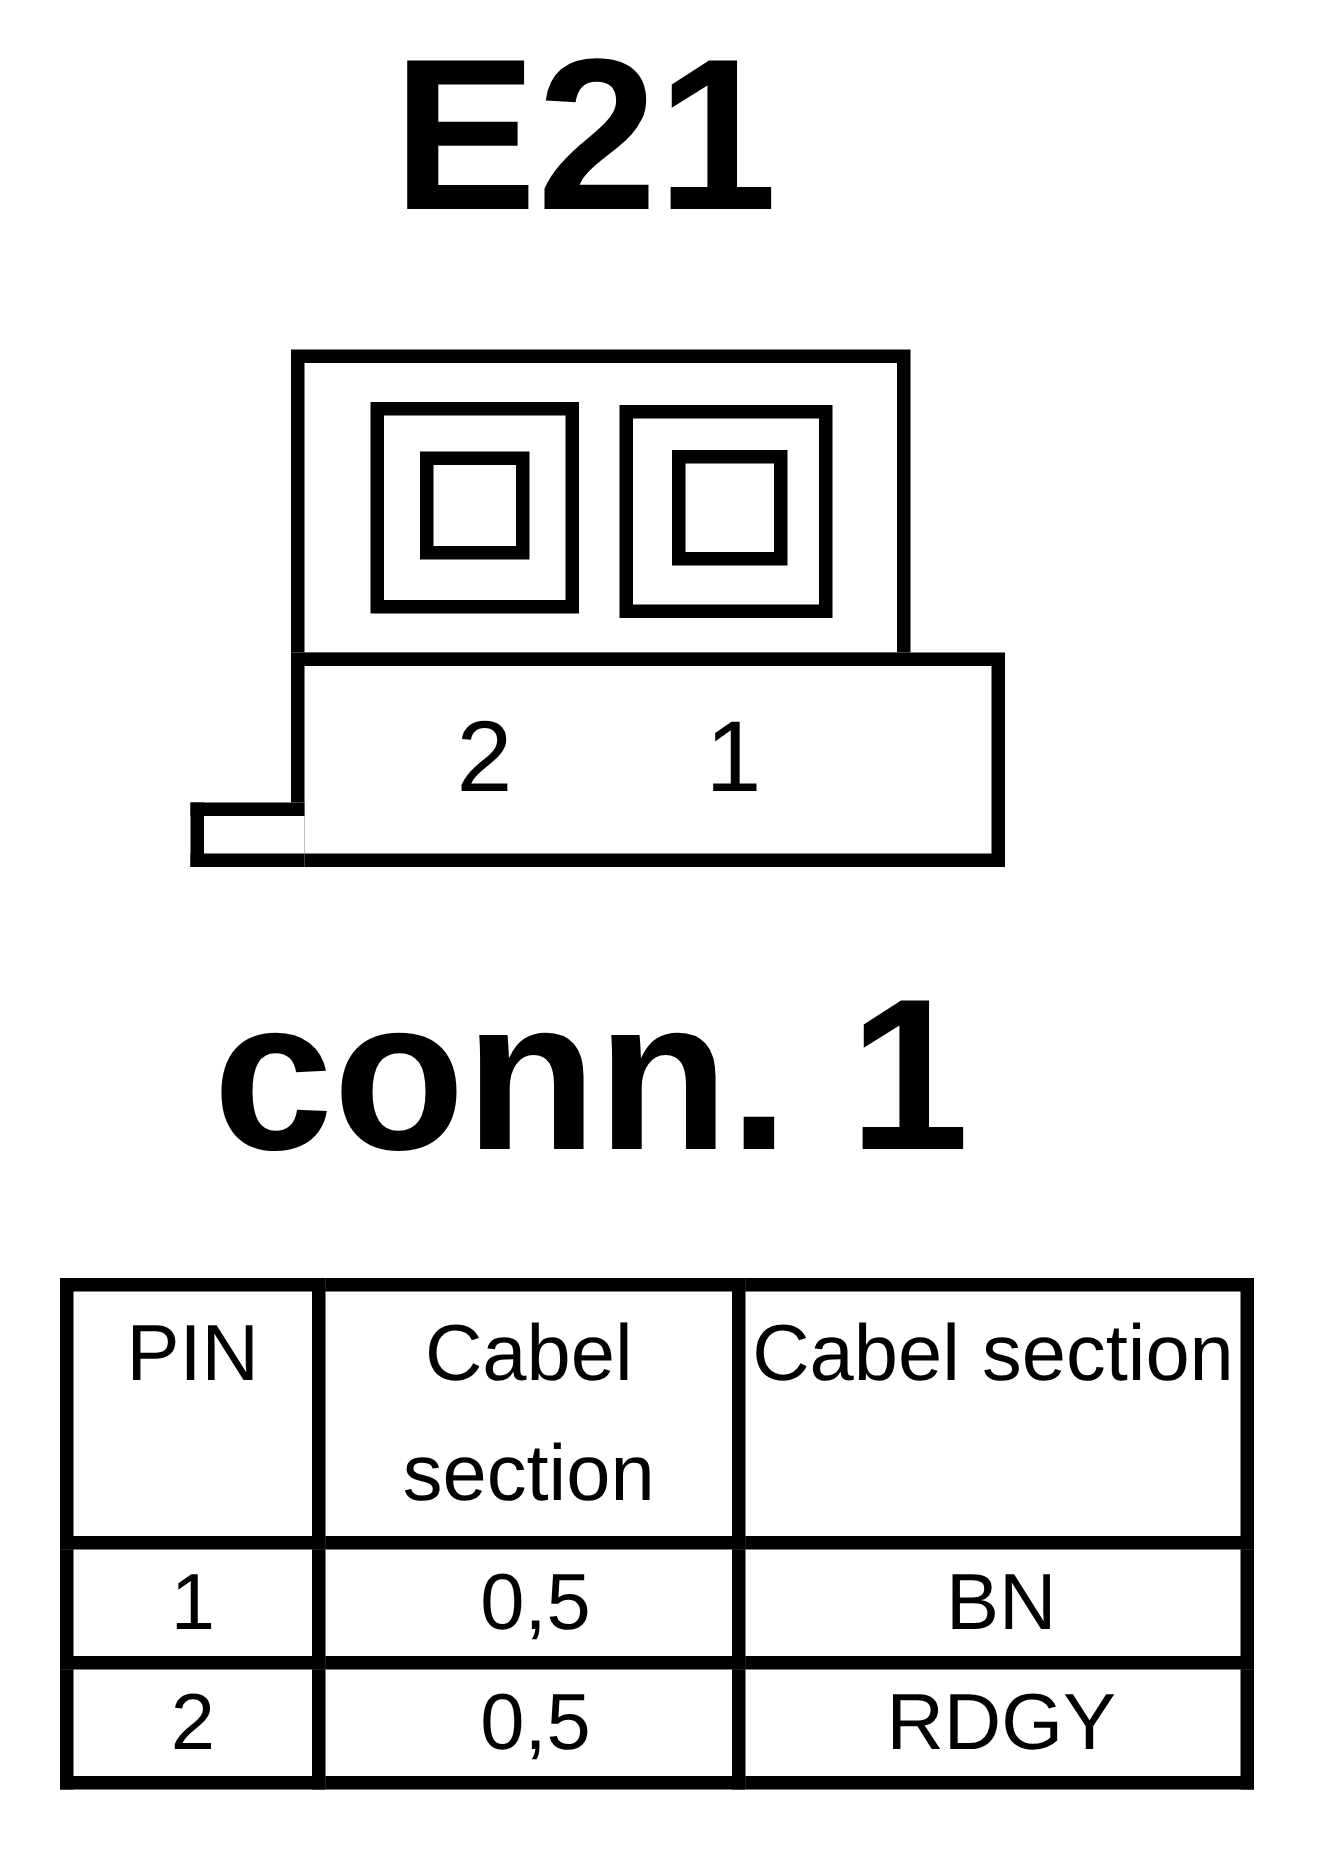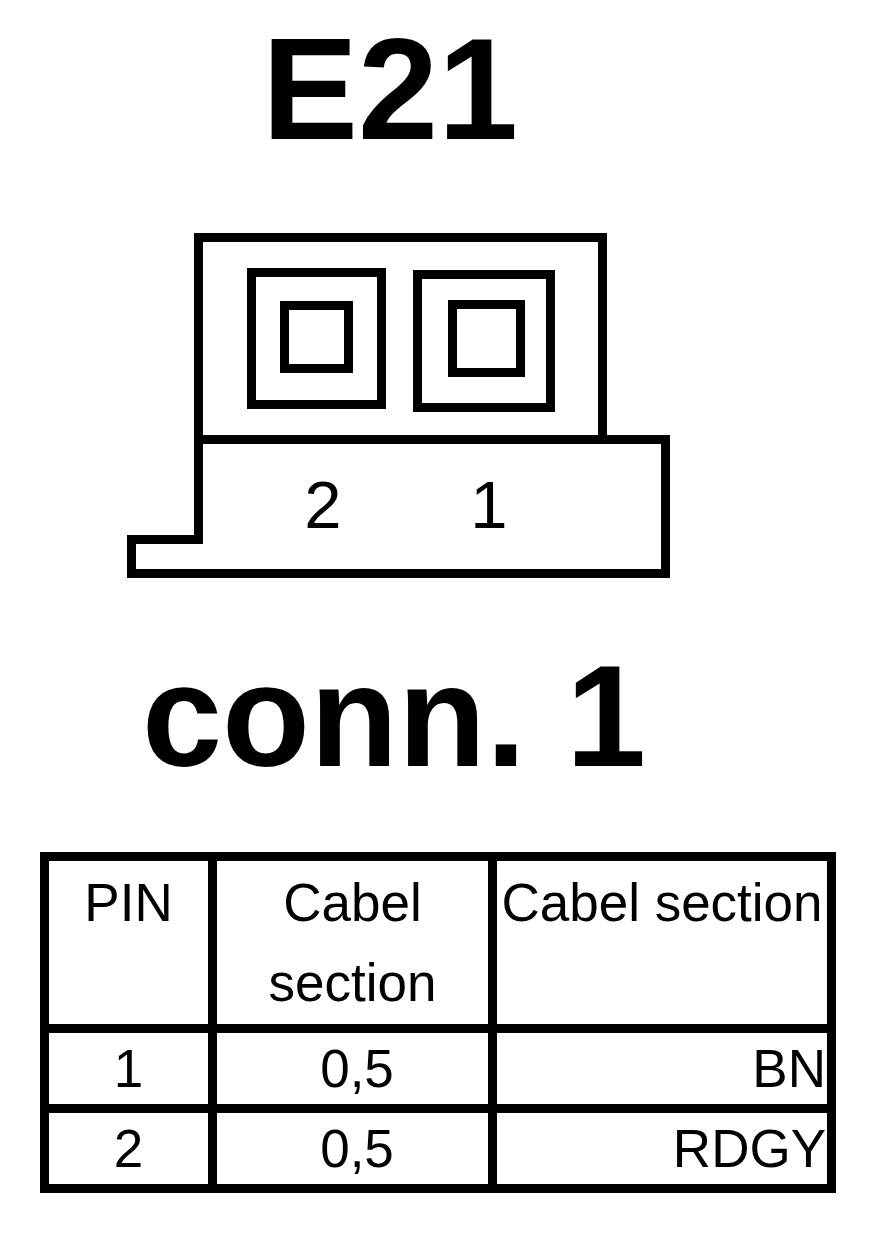--- a/index.html
+++ b/index.html
@@ -92,21 +92,21 @@
     line-height: 80px;
     padding: 2px 4px 0 4px;
   }
   table.pinout td {
     height: 69px;
     vertical-align: middle;
     line-height: 68px;
   }
   td.c-pin   { text-align: center; }
   td.c-cross { text-align: center; padding-left: 10px; }
-  td.c-color { text-align: right; padding-left: 12px; }
+  td.c-color { text-align: center; padding-left: 12px; }
 </style>
 </head>
 <body>
 
 <div class="big-title">E21</div>
 
 <div>
   <div class="diagram-box top-box"></div>
   <div class="diagram-box cav-l-out"></div>
   <div class="diagram-box cav-l-in"></div>

